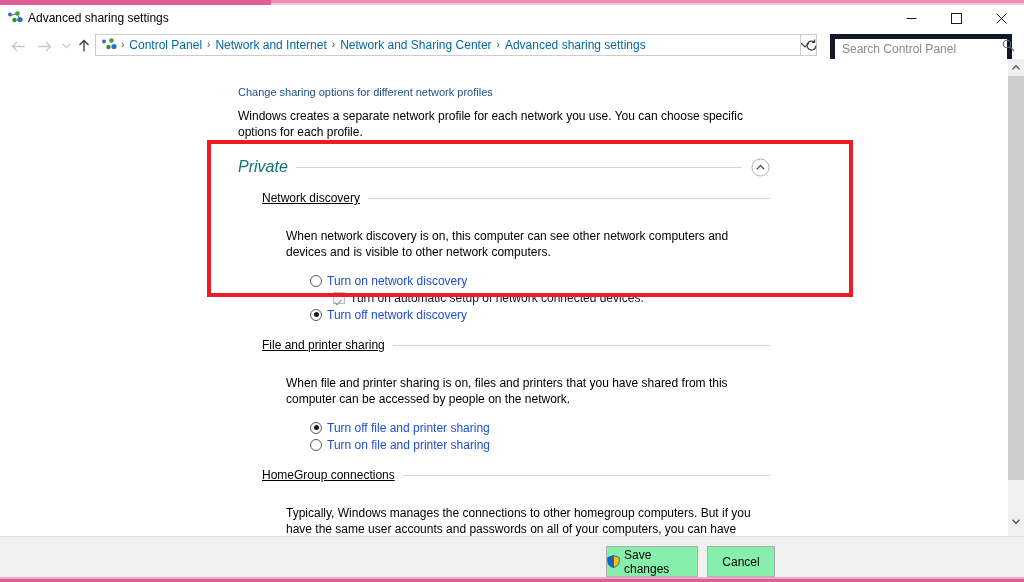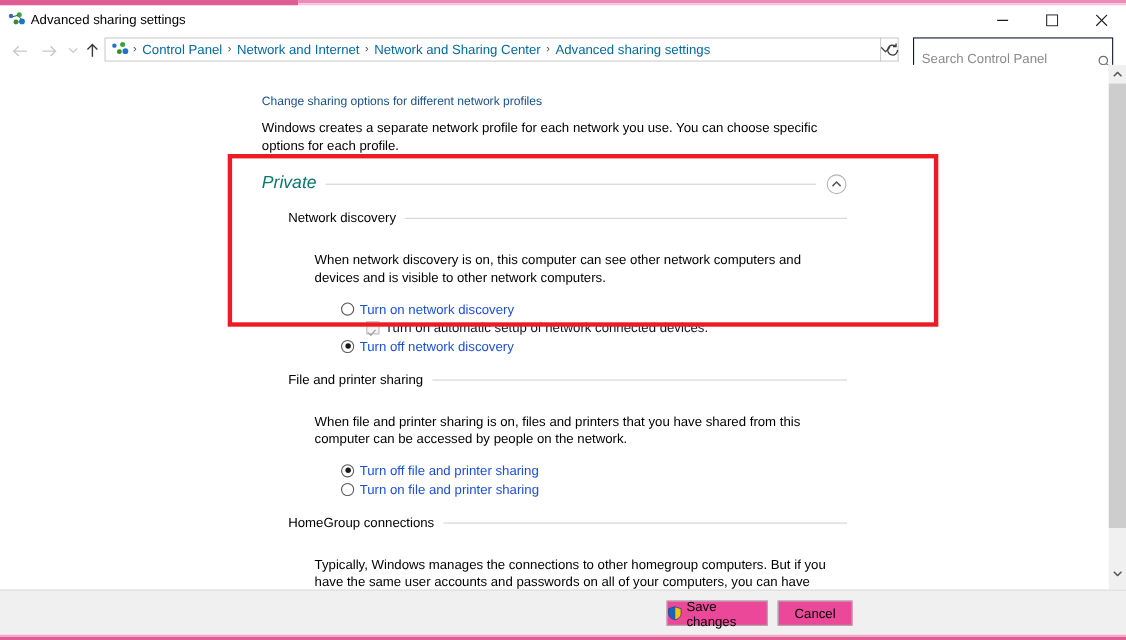--- a/index.html
+++ b/index.html
@@ -76,22 +76,22 @@
   .addr-chev { width: 22px; flex: none; display: flex; align-items: center; justify-content: center; }
 
   .refresh-btn {
     position: absolute; left: 800px; top: 2px; width: 22px; height: 22px;
     display: flex; align-items: center; justify-content: center;
     border-left: 1px solid #cccccc;
   }
 
   .searchbox {
     position: absolute; left: 830px; top: 2px; width: 182px; height: 30px;
-    border: 1px solid #0f172a; background: #ffffff;
-    display: flex; align-items: flex-end;
+    border: 5px solid #0f172a; background: #ffffff;
+    display: flex; align-items: flex-start;
   }
   .search-input {
     border: none; outline: none; background: transparent;
     font-family: "Liberation Sans", sans-serif;
     font-size: 12px; color: #000000; padding-left: 7px; flex: 1; height: 20px;
   }
   .search-input::placeholder { color: #8a8a8a; }
   .search-ico { width: 22px; flex: none; display: flex; align-items: center; justify-content: center; }
 
   
@@ -112,21 +112,21 @@
   
   .profile-head {
     display: flex; align-items: center; margin-top: 18px; height: 18px;
   }
   .profile-name { font-size: 16px; color: #0f766e; white-space: nowrap; font-style: italic; }
   .profile-rule { flex: 1; height: 1px; background: #d4d4d4; margin: 0 9px 0 8px; }
   .collapse-btn { width: 19px; height: 19px; flex: none; }
 
   .section { margin-left: 24px; margin-top: 14px; }
   .section-head { display: flex; align-items: center; height: 16px; }
-  .section-title { font-size: 12px; color: #000000; white-space: nowrap; }
+  .section-title { font-size: 12px; color: #000000; white-space: nowrap; text-decoration: underline; }
   .section-rule { flex: 1; height: 1px; background: #d4d4d4; margin-left: 8px; margin-right: 0; }
 
   .section-body { margin-left: 24px; margin-top: 22px; width: 484px; }
   .section-desc { font-size: 12px; color: #000000; line-height: 16px; }
 
   .options { margin-top: 12px; margin-left: 24px; }
   .opt-row { display: flex; align-items: center; height: 17px; }
   .opt-label { font-size: 12px; color: #1d4ed8; margin-left: 5px; white-space: nowrap; }
   .opt-label.disabled { color: #0f172a; }
   .sub-row { margin-left: 23px; }
@@ -174,22 +174,22 @@
     position: absolute; left: 0; top: 17px; width: 16px; height: 404px;
     background: #cdcdcd;
   }
 
   
   .footer {
     position: absolute; left: 0; bottom: 5px; width: 1024px; height: 41px;
     background: #f0f0f0; border-top: 1px solid #dcdcdc;
   }
   .btn {
-    position: absolute; top: 9px; height: 23px;
-    background: #ec4899; border: 1px solid #adadad;
+    position: absolute; top: 9px; height: 31px;
+    background: #86efac; border: 1px solid #adadad;
     font-family: "Liberation Sans", sans-serif; font-size: 12px; color: #000000;
     display: flex; align-items: center; justify-content: center; gap: 4px;
   }
   .btn-save { left: 606px; width: 92px; }
   .btn-cancel { left: 707px; width: 68px; }
   .shield { width: 13px; height: 13px; flex: none; }
 
   .pink-bottom1 {
     position: absolute; left: 0; bottom: 3px; width: 1024px; height: 2px;
     background: #f3a9c8;

